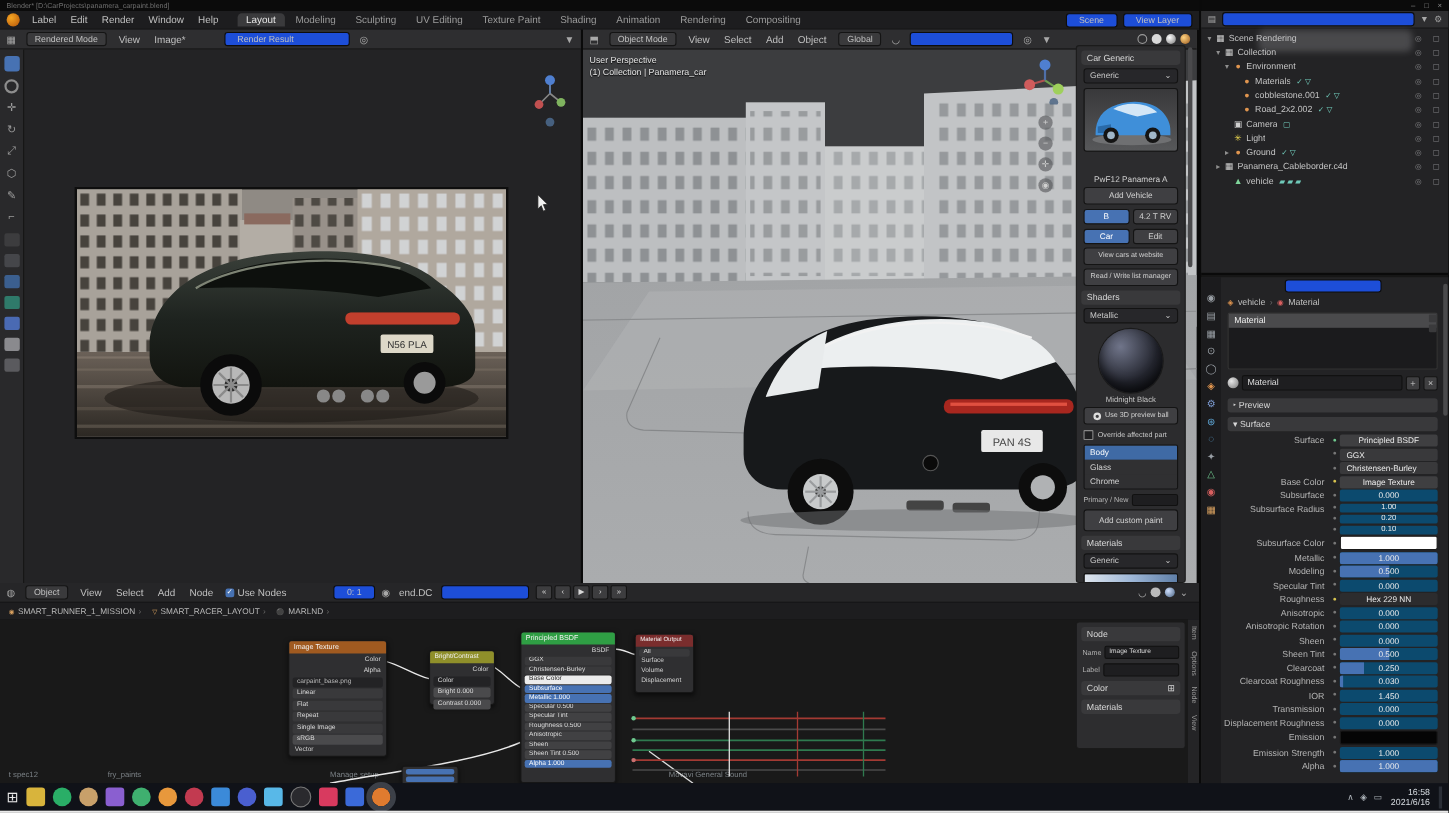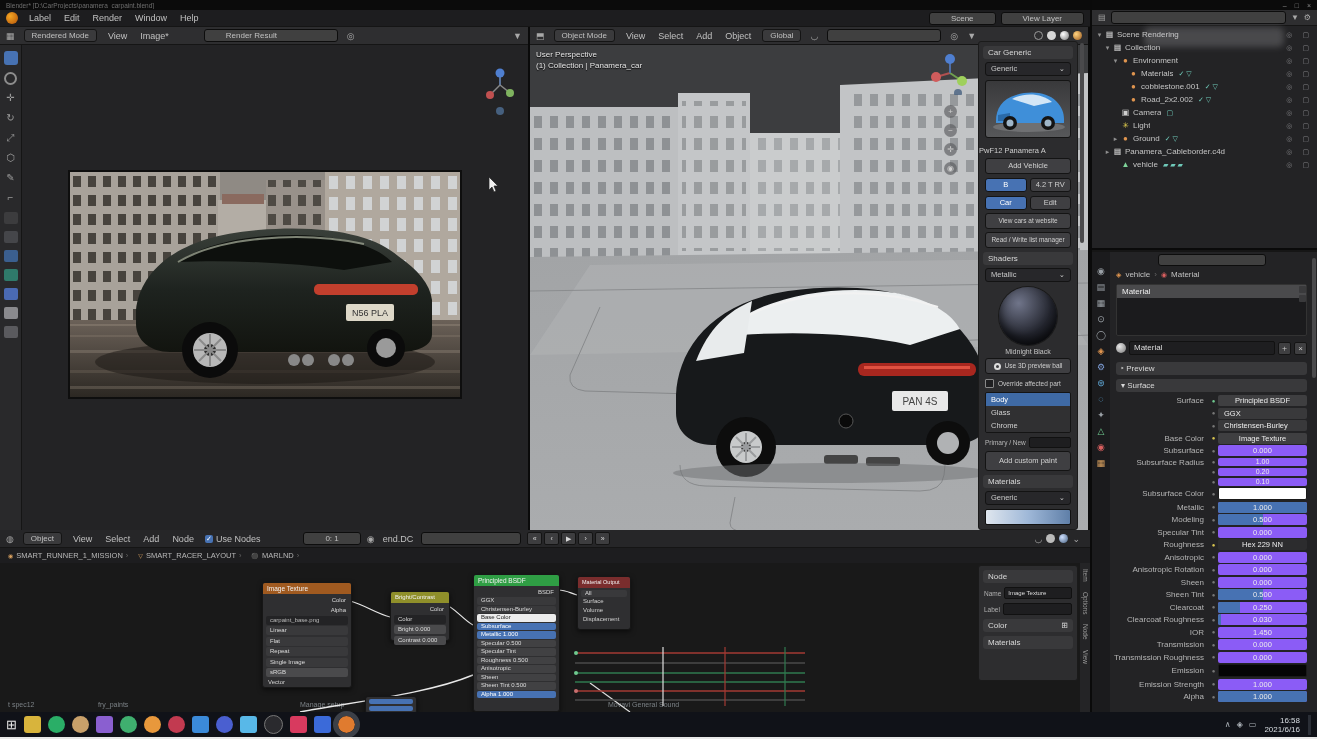--- a/index.html
+++ b/index.html
@@ -1,21 +1,21 @@
 <!DOCTYPE html>
 <html><head>
 <meta charset="utf-8">
 <style>
   html,body{margin:0;padding:0;background:#000}
   #root{position:relative;width:1317px;height:739px;background:#161616;overflow:hidden;
         font-family:"Liberation Sans",sans-serif;color:#c8c8c8;-webkit-font-smoothing:antialiased}
   .abs{position:absolute}
   .hdr{background:#2e2e30;border-bottom:1px solid #151515;display:flex;align-items:center;gap:9px;font-size:9px;color:#c0c0c0;padding:0 6px;box-sizing:border-box}
   .menu{padding:0 2px;white-space:nowrap}
-  .chip{background:#404040;border:1px solid #0d0d0d;border-radius:3px;padding:1px 21px;font-size:8px;white-space:nowrap}
+  .chip{background:#1d4ed8;border:1px solid #0d0d0d;border-radius:3px;padding:1px 11px;font-size:8px;white-space:nowrap}
   .ddchip{background:#3a3a3c;border:1px solid #141414;border-radius:3px;padding:1px 7px;font-size:8px;white-space:nowrap}
   .icon{display:inline-block;text-align:center;color:#a8a8a8}
   .tab{padding:1px 8px;font-size:9px;color:#9c9c9c;border-radius:4px 4px 0 0;white-space:nowrap}
   .tab[data-variant="sel"]{background:#3a3a3c;color:#e8e8e8}
   
   .panel-sec{background:#39393b;border-radius:3px;height:13px;line-height:13px;font-size:8px;color:#d8d8d8;padding:0 5px;margin:4px 4px 0 4px}
   .panel-dd{background:#27272a;border:1px solid #131313;border-radius:3px;height:12px;line-height:12px;font-size:7.5px;color:#c8c8c8;padding:0 5px;margin:3px 6px 0 6px;display:flex;justify-content:space-between}
   .panel-btn{background:#3f3f42;border:1px solid #141414;border-radius:3px;height:14px;line-height:14px;font-size:7.5px;color:#d0d0d0;text-align:center;margin:3px 6px 0 6px;overflow:hidden;white-space:nowrap}
   .pairbtn{height:12px;line-height:12px;font-size:7.5px;text-align:center;border-radius:3px;border:1px solid #141414;flex:1;overflow:hidden}
   .pairbtn[data-variant="blue"]{background:#4772b3;color:#fff}
@@ -28,21 +28,21 @@
   .oic{width:11px;font-size:8px;text-align:center;flex:0 0 auto}
   .olbl{padding-left:2px;overflow:hidden;text-overflow:ellipsis}
   .omid{color:#6fc9b9;font-size:7px;padding-left:5px}
   .otg{margin-left:auto;color:#808084;font-size:7px;letter-spacing:4px;padding-right:4px;flex:0 0 auto}
   
   .prow{display:flex;align-items:center;margin:1.5px 6px 0 0}
   .plbl{flex:0 0 94px;text-align:right;font-size:8px;color:#b4b4b4;padding-right:5px;white-space:nowrap;overflow:hidden}
   .psock{flex:0 0 9px;font-size:6px;color:#777;text-align:center}
   .psock[data-variant="y"]{color:#d8c44f}
   .psock[data-variant="g"]{color:#6fc98f}
-  .pwdg{position:relative;flex:1;height:11px;border-radius:2px;background:#8b5cf6;overflow:hidden;font-size:7.5px;color:#ececec;text-align:center;line-height:11px}
+  .pwdg{position:relative;flex:1;height:11px;border-radius:2px;background:#0c4a6e;overflow:hidden;font-size:7.5px;color:#ececec;text-align:center;line-height:11px}
   .pwdg[data-variant="button"]{background:#3f3f41}
   .pwdg[data-variant="dd"]{background:#39393b;text-align:left;padding-left:6px}
   .pwdg[data-variant="swatch"]{border:1px solid #1a1a1a}
   .pwdg[data-variant="mini"]{height:8px;line-height:8px;font-size:7px}
   .pwdg[data-variant="checkbtn"]{background:#2c2c2e}
   .pfill{position:absolute;left:0;top:0;bottom:0;background:#4772b3}
   .pval{position:relative;z-index:1}
   
   .node{position:absolute;background:#2f2f31;border:1px solid #161616;border-radius:3px;box-shadow:0 2px 5px rgba(0,0,0,.55);font-size:6.5px;color:#dcdcdc;z-index:2}
   .nhead{height:11px;line-height:11px;padding:0 4px;border-radius:2px 2px 0 0;color:#f2f2f2;font-size:6.5px;white-space:nowrap;overflow:hidden}
@@ -79,20 +79,31 @@
   </div>
 
   <div class="abs hdr" style="left:0;top:10px;width:1090px;height:17px;background:#1d1d1f">
     <span class="icon" style="width:12px;height:12px;border-radius:50%;background:radial-gradient(circle at 35% 35%,#f5a623,#b35309);"></span>
     <span style="display:flex;gap:9px">
         <span class="menu">Label</span>
         <span class="menu">Edit</span>
         <span class="menu">Render</span>
         <span class="menu">Window</span>
         <span class="menu">Help</span>
+      </span>
+    <span style="display:flex;gap:2px;margin-left:6px">
+        <span class="tab" data-variant="sel">Layout</span>
+        <span class="tab">Modeling</span>
+        <span class="tab">Sculpting</span>
+        <span class="tab">UV Editing</span>
+        <span class="tab">Texture Paint</span>
+        <span class="tab">Shading</span>
+        <span class="tab">Animation</span>
+        <span class="tab">Rendering</span>
+        <span class="tab">Compositing</span>
       </span>
     <span style="margin-left:auto;display:flex;gap:5px;align-items:center">
       <span class="chip">Scene</span>
       <span class="chip">View Layer</span>
     </span>
   </div>
 
   <div class="abs" style="left:0;top:27px;width:530px;height:503px;background:#232325;border-right:2px solid #0a0a0a;box-sizing:border-box">
     <div class="hdr" style="height:18px">
       <span class="icon">▦</span>
@@ -314,21 +325,21 @@
           <ellipse cx="43" cy="46" rx="36" ry="5" fill="#6f7072"></ellipse>
           <path d="M10,40 C10,28 16,18 30,14 C46,9 62,12 70,20 C76,26 78,32 78,38 L78,42 L10,42 Z" fill="#3f8fd9"></path>
           <path d="M26,18 C38,11 56,12 66,21 L48,25 C38,22 32,20 26,18 Z" fill="#d3e6f6"></path>
           <path d="M12,34 L24,32 L24,40 L12,40 Z" fill="#2a6aa8"></path>
           <circle cx="24" cy="42" r="7" fill="#141414"></circle>
             <circle cx="24" cy="42" r="3.5" fill="#9fb6c8"></circle>
           <circle cx="62" cy="42" r="7" fill="#141414"></circle>
             <circle cx="62" cy="42" r="3.5" fill="#9fb6c8"></circle>
         </svg>
       </div>
-      <div style="font-size:7.5px;color:#cfcfcf;margin-top:8px">PwF12 Panamera A</div>
+      <div style="text-align:center;font-size:7.5px;color:#cfcfcf;margin-top:20px">PwF12 Panamera A</div>
       <div class="panel-btn">Add Vehicle</div>
       <div>
 
         <div style="display:flex;gap:3px;margin:4px 6px 0 6px">
           <span class="pairbtn" data-variant="blue">B</span>
           <span class="pairbtn" data-variant="gray">4.2 T RV</span>
         </div>
         <div style="display:flex;gap:3px;margin:4px 6px 0 6px">
           <span class="pairbtn" data-variant="blue">Car</span>
           <span class="pairbtn" data-variant="gray">Edit</span>
@@ -868,21 +879,21 @@
           <div class="prow">
             <span class="plbl">Transmission</span>
             <span class="psock">●</span>
             <span class="pwdg" data-variant="slider">
               <span class="pfill" style="width:0%"></span>
               <span class="pval">0.000</span>
             </span>
           </div>
 
           <div class="prow">
-            <span class="plbl">Transmission Roughness</span>
+            <span class="plbl">Displacement Roughness</span>
             <span class="psock">●</span>
             <span class="pwdg" data-variant="slider">
               <span class="pfill" style="width:0%"></span>
               <span class="pval">0.000</span>
             </span>
           </div>
 
           <div class="prow">
             <span class="plbl">Emission</span>
             <span class="psock">●</span>

